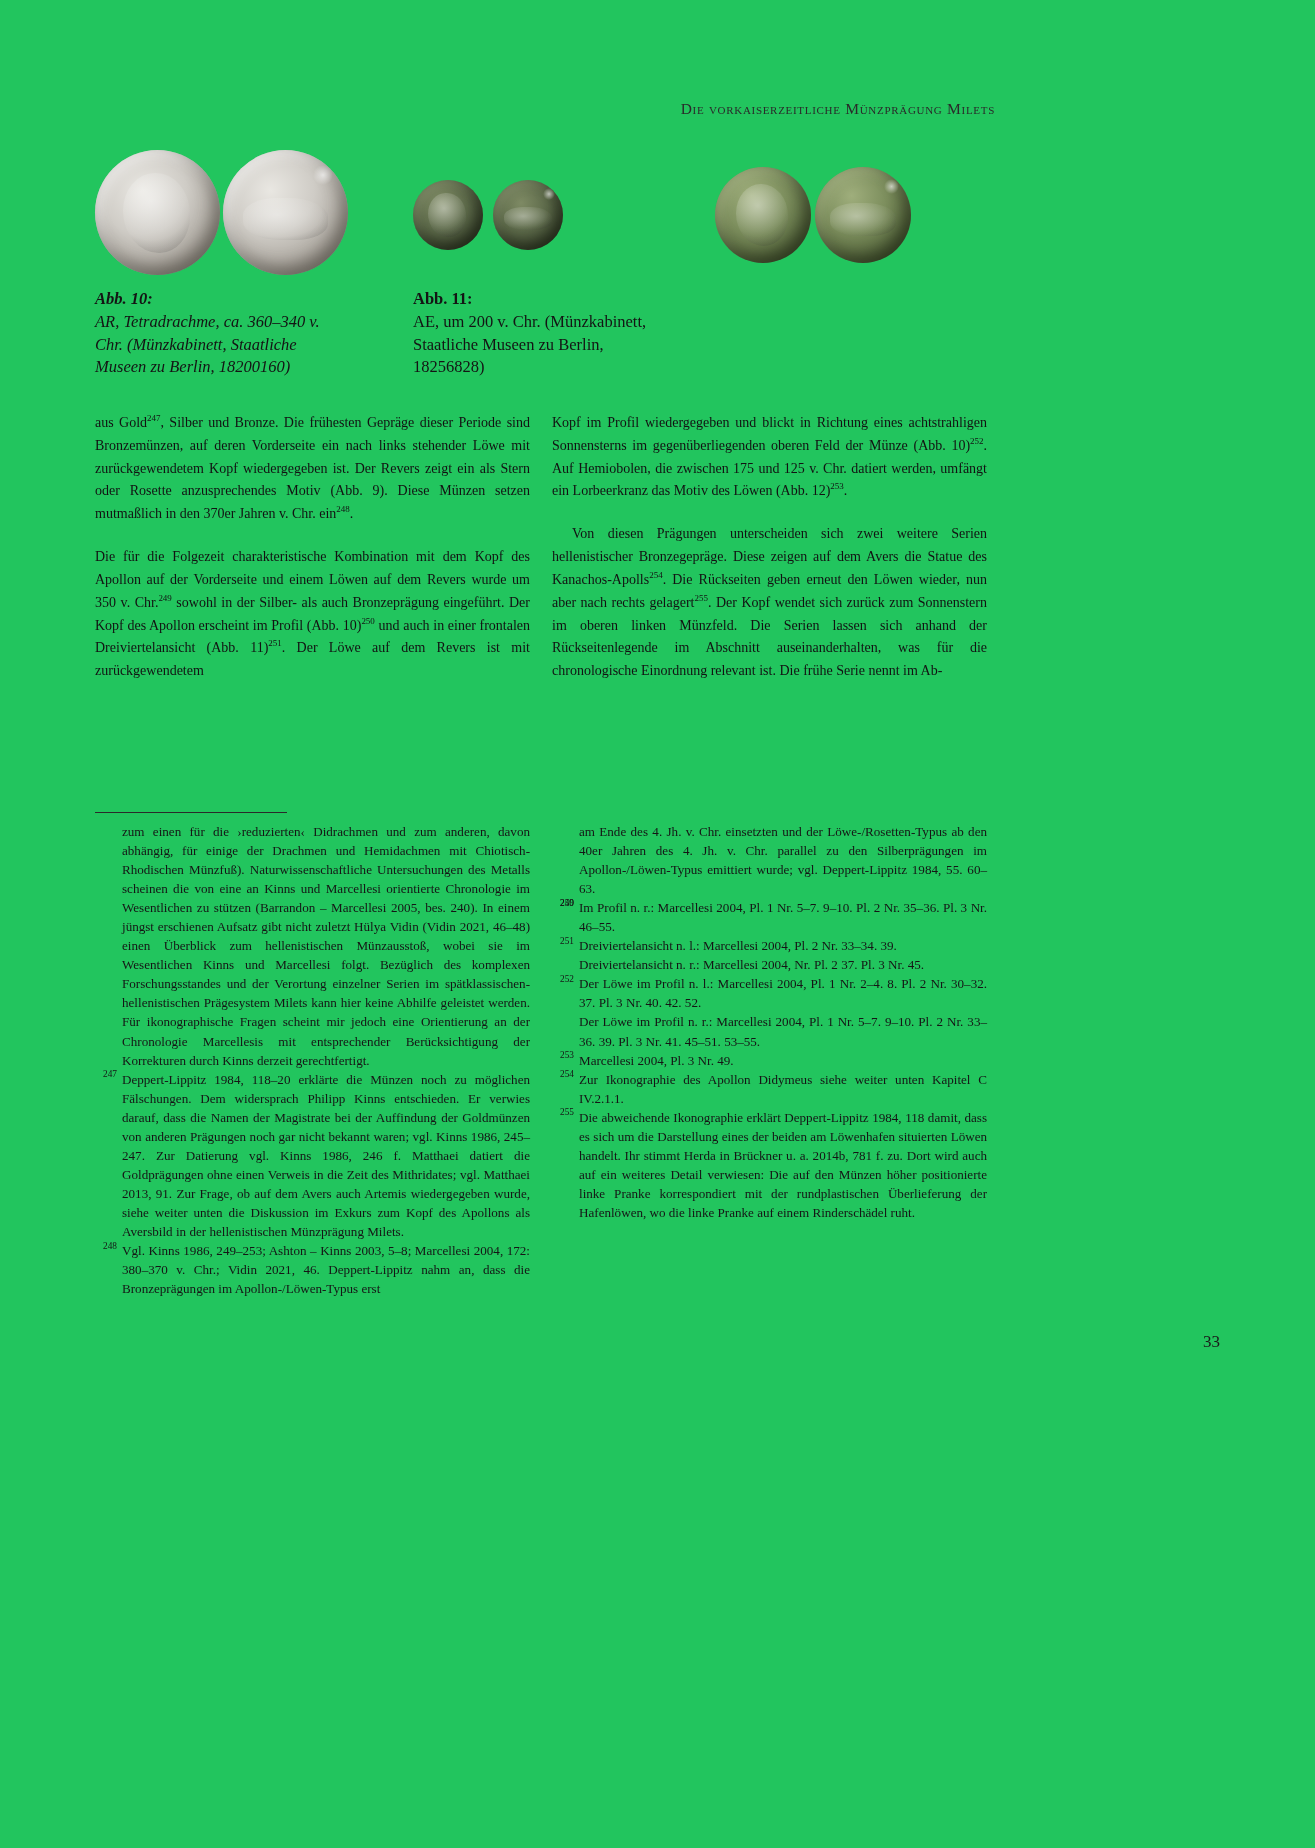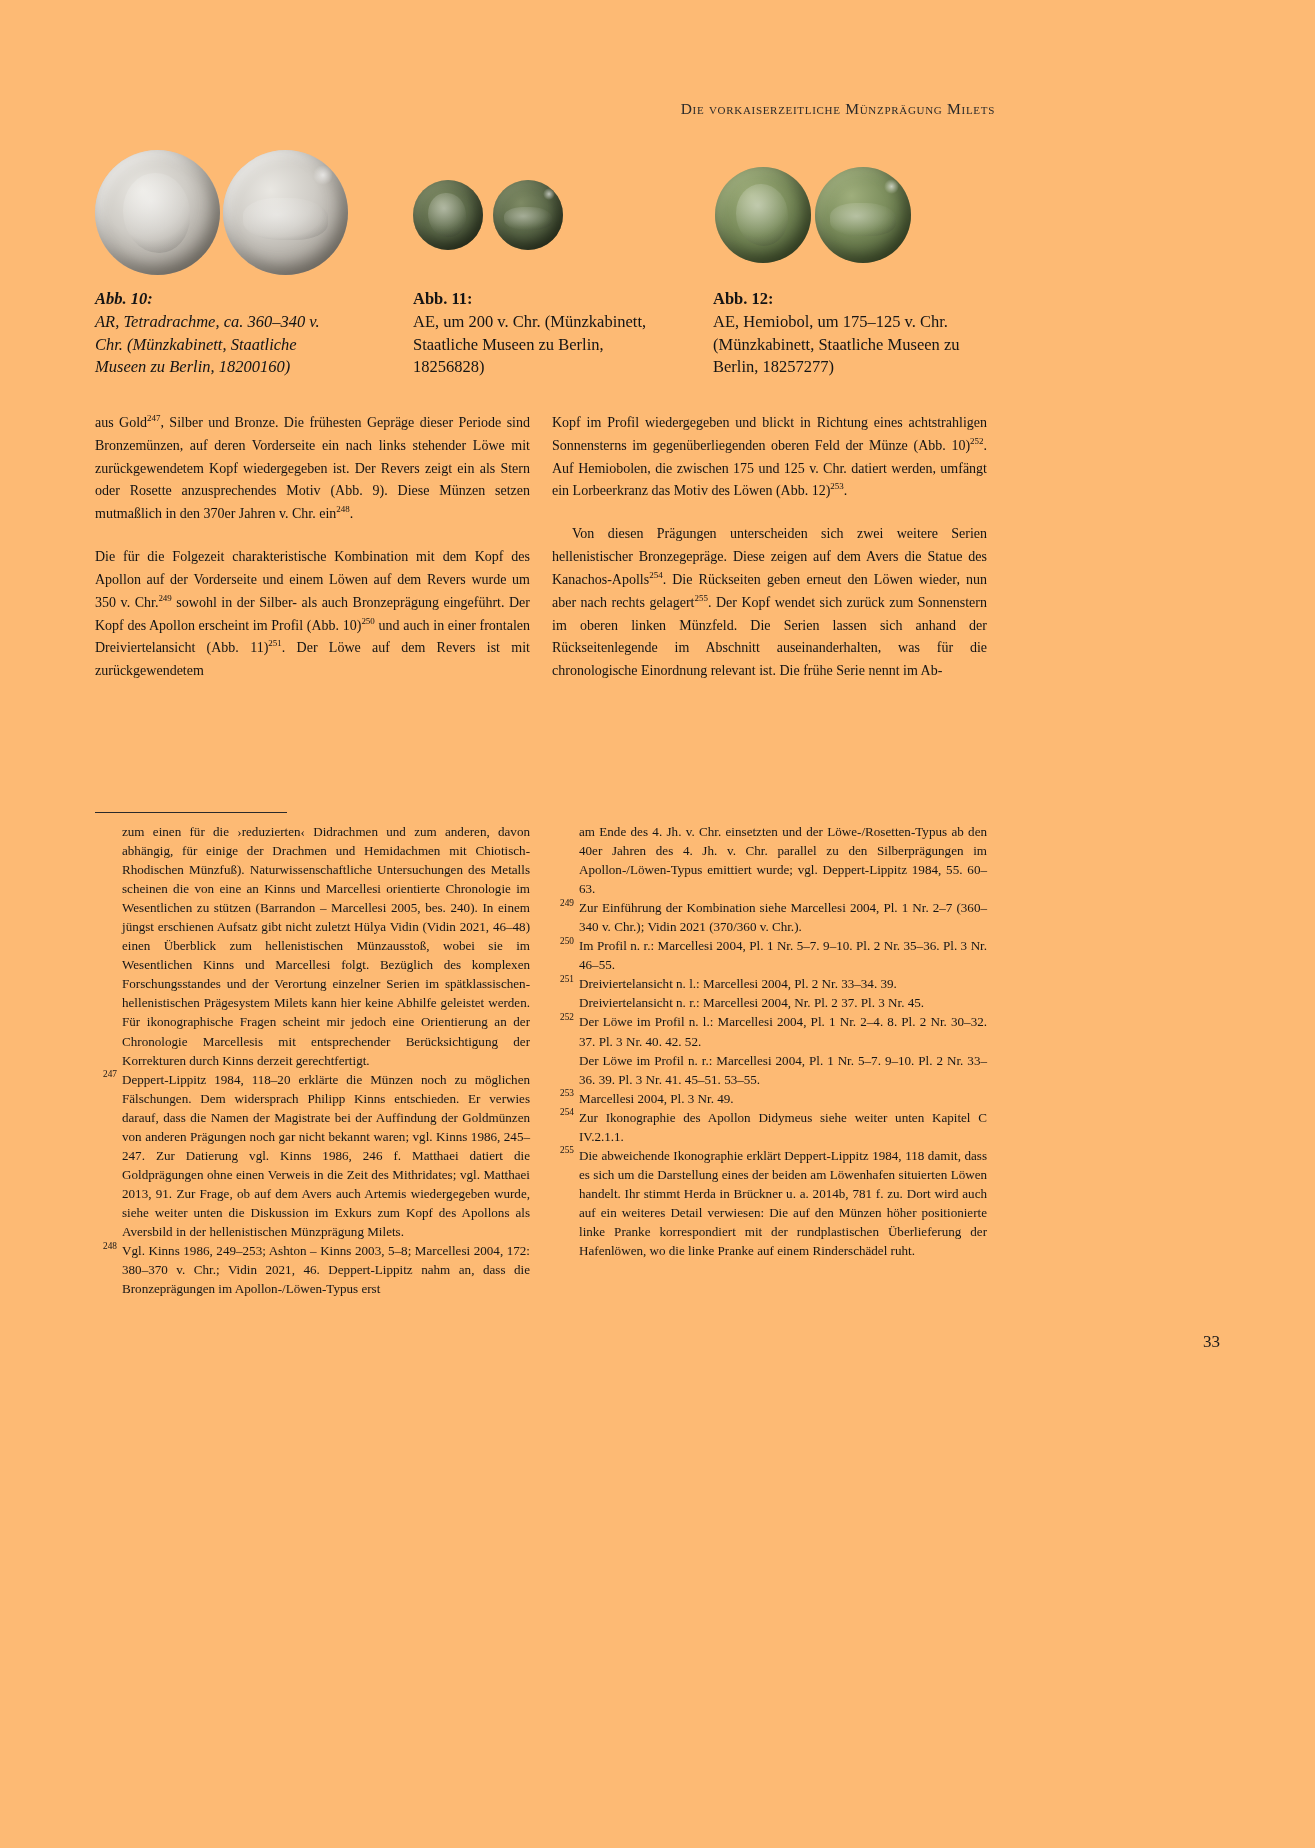--- a/index.html
+++ b/index.html
@@ -7,21 +7,21 @@
     width:1315px;height:1848px;
     background:#ffffff;
     font-family:"Liberation Serif","DejaVu Serif",serif;
     color:#1a1a1a;
     position:relative;
     overflow:hidden;
   }
   .page{
     position:absolute;
     left:0;top:0;width:1315px;height:1848px;
-    background:#fdba74;
+    background:#22c55e;
   }
   
   .running-header{
     position:absolute;
     left:95px;top:100px;width:900px;
     text-align:right;
     font-size:15.5px;
     letter-spacing:.7px;
     font-variant:small-caps;
     color:#2a2a2a;
@@ -221,24 +221,20 @@
   </div>
 
   <div class="caption cap-1">
     <span class="cap-title">Abb. 10:</span>
     <span>AR, Tetradrachme, ca. 360–340 v. Chr. (Münzkabinett, Staatliche Museen zu Berlin, 18200160)</span>
   </div>
   <div class="caption cap-2">
     <span class="cap-title">Abb. 11:</span>
     <span>AE, um 200 v. Chr. (Münzkabinett, Staatliche Museen zu Berlin, 18256828)</span>
   </div>
-  <div class="caption cap-3">
-    <span class="cap-title">Abb. 12:</span>
-    <span>AE, Hemiobol, um 175–125 v. Chr. (Münzkabinett, Staatliche Museen zu Berlin, 18257277)</span>
-  </div>
 
   <div class="body-col body-left">
     <p><span>aus Gold</span><sup>247</sup><span>, Silber und Bronze. Die frühesten Gepräge dieser Periode sind Bronzemünzen, auf deren Vorderseite ein nach links stehender Löwe mit zurückgewendetem Kopf wiedergegeben ist. Der Revers zeigt ein als Stern oder Rosette anzusprechendes Motiv (Abb. 9). Diese Münzen setzen mutmaßlich in den 370er Jahren v. Chr. ein</span><sup>248</sup><span>.</span></p>
     <p><span>Die für die Folgezeit charakteristische Kombination mit dem Kopf des Apollon auf der Vorderseite und einem Löwen auf dem Revers wurde um 350 v. Chr.</span><sup>249</sup><span> sowohl in der Silber- als auch Bronzeprägung eingeführt. Der Kopf des Apollon erscheint im Profil (Abb. 10)</span><sup>250</sup><span> und auch in einer frontalen Dreiviertelansicht (Abb. 11)</span><sup>251</sup><span>. Der Löwe auf dem Revers ist mit zurückgewendetem</span></p>
   </div>
 
   <div class="body-col body-right">
     <p><span>Kopf im Profil wiedergegeben und blickt in Richtung eines achtstrahligen Sonnensterns im gegenüberliegenden oberen Feld der Münze (Abb. 10)</span><sup>252</sup><span>. Auf Hemiobolen, die zwischen 175 und 125 v. Chr. datiert werden, umfängt ein Lorbeerkranz das Motiv des Löwen (Abb. 12)</span><sup>253</sup><span>.</span></p>
     <p class="indent"><span>Von diesen Prägungen unterscheiden sich zwei weitere Serien hellenistischer Bronzegepräge. Diese zeigen auf dem Avers die Statue des Kanachos-Apolls</span><sup>254</sup><span>. Die Rückseiten geben erneut den Löwen wieder, nun aber nach rechts gelagert</span><sup>255</sup><span>. Der Kopf wendet sich zurück zum Sonnenstern im oberen linken Münzfeld. Die Serien lassen sich anhand der Rückseitenlegende im Abschnitt auseinanderhalten, was für die chronologische Einordnung relevant ist. Die frühe Serie nennt im Ab-</span></p>
   </div>
@@ -260,21 +256,20 @@
     </div>
   </div>
 
   <div class="fn-col fn-right">
     <div class="fn">
       <span class="fn-num"></span>
       <span>am Ende des 4. Jh. v. Chr. einsetzten und der Löwe-/Rosetten-Typus ab den 40er Jahren des 4. Jh. v. Chr. parallel zu den Silberprägungen im Apollon-/Löwen-Typus emittiert wurde; vgl. Deppert-Lippitz 1984, 55. 60–63.</span>
     </div>
     <div class="fn">
       <span class="fn-num">249</span>
-      <span>Zur Einführung der Kombination siehe Marcellesi 2004, Pl. 1 Nr. 2–7 (360–340 v. Chr.); Vidin 2021 (370/360 v. Chr.).</span>
     </div>
     <div class="fn">
       <span class="fn-num">250</span>
       <span>Im Profil n. r.: Marcellesi 2004, Pl. 1 Nr. 5–7. 9–10. Pl. 2 Nr. 35–36. Pl. 3 Nr. 46–55.</span>
     </div>
     <div class="fn">
       <span class="fn-num">251</span>
       <span>Dreiviertelansicht n. l.: Marcellesi 2004, Pl. 2 Nr. 33–34. 39.</span>
       <span class="fn-sub">Dreiviertelansicht n. r.: Marcellesi 2004, Nr. Pl. 2 37. Pl. 3 Nr. 45.</span>
     </div>

